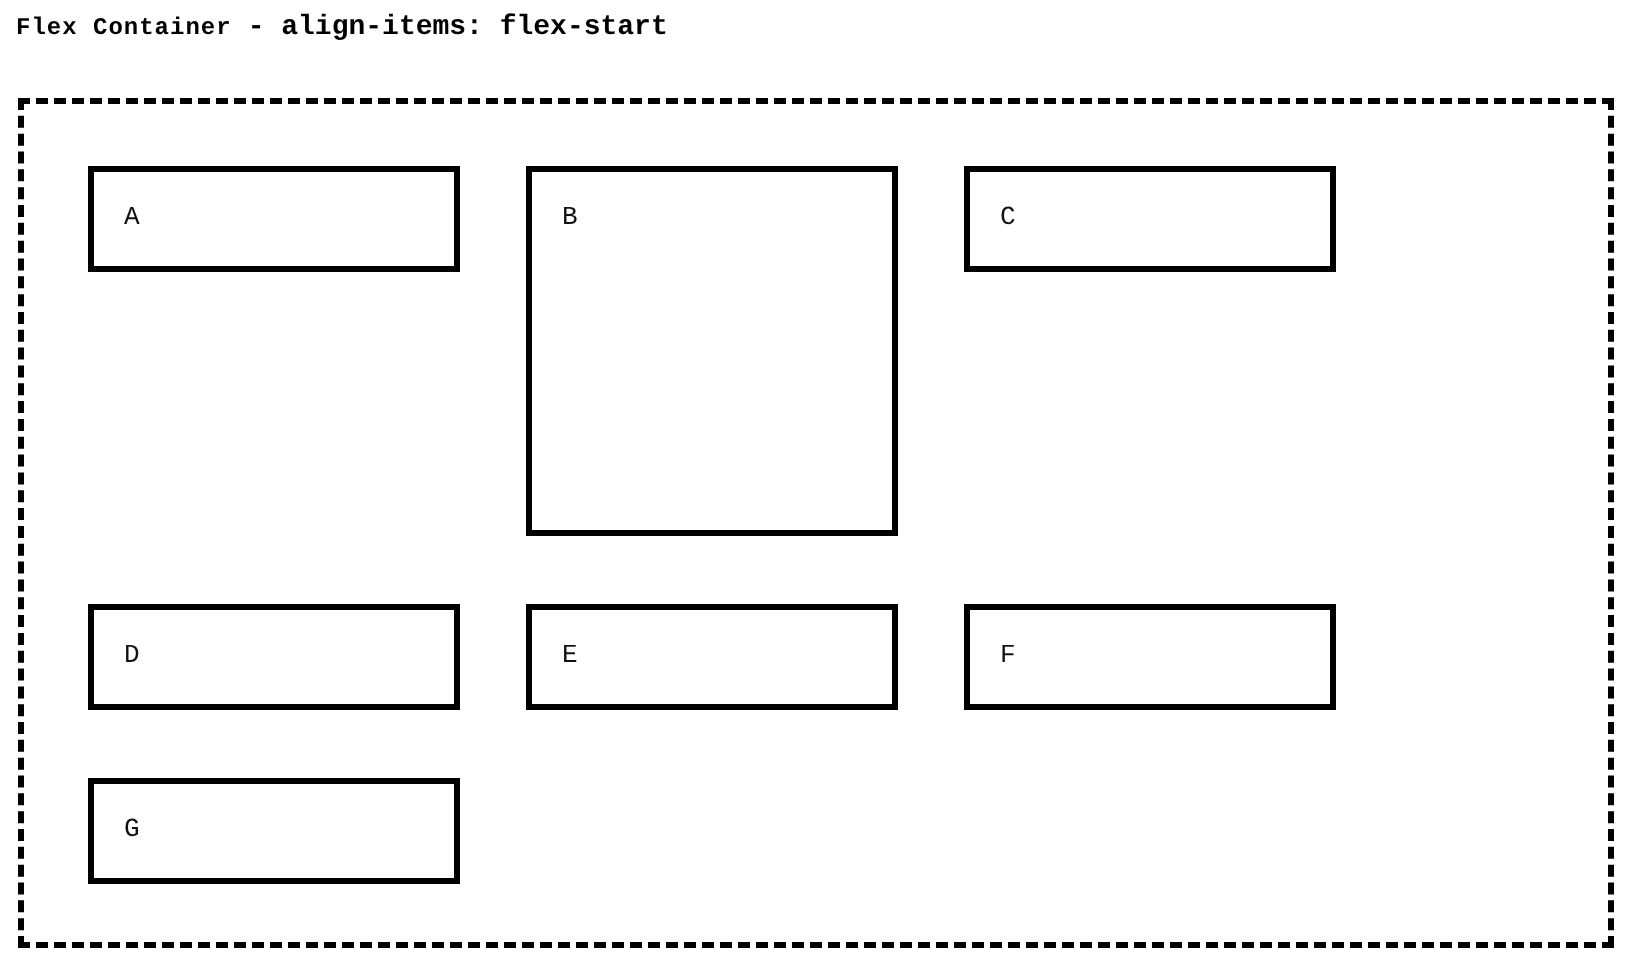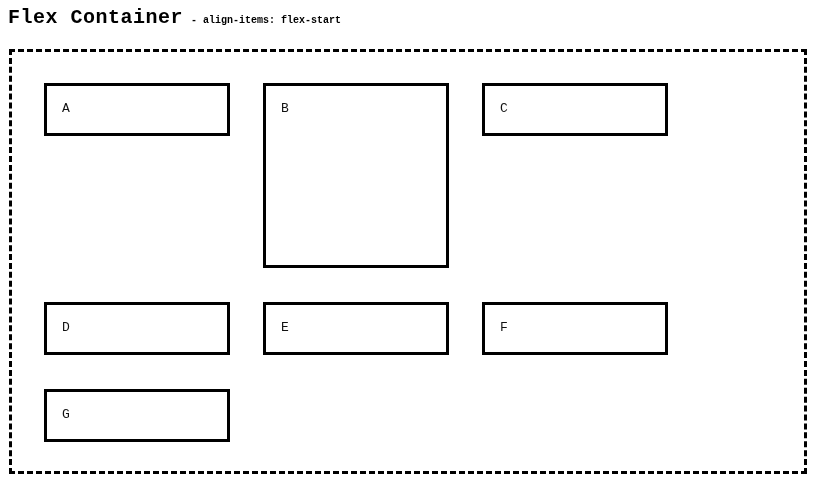--- a/index.html
+++ b/index.html
@@ -14,27 +14,27 @@
   }
   .page-header {
     position: absolute;
     left: 8px;
     top: 6px;
     white-space: nowrap;
     display: flex;
     align-items: baseline;
   }
   .page-title {
-    font-size: 20px;
+    font-size: 12px;
     font-weight: bold;
     color: #000000;
     letter-spacing: 0.5px;
   }
   .page-subtitle {
-    font-size: 10px;
+    font-size: 14px;
     font-weight: bold;
     color: #000000;
     margin-left: 8px;
     text-align: right;
   }
   .flex-container {
     position: absolute;
     left: 9px;
     top: 49px;
     width: 798px;

